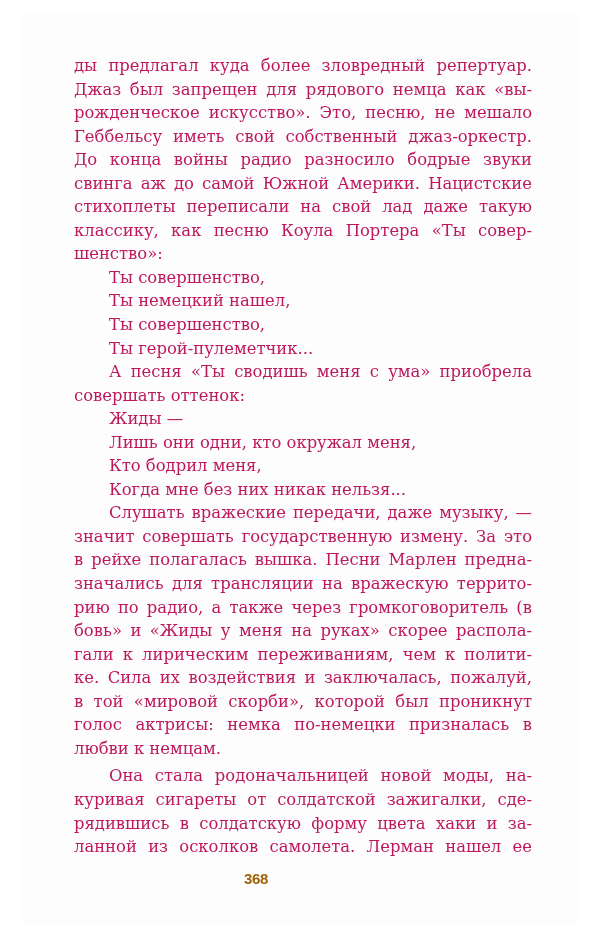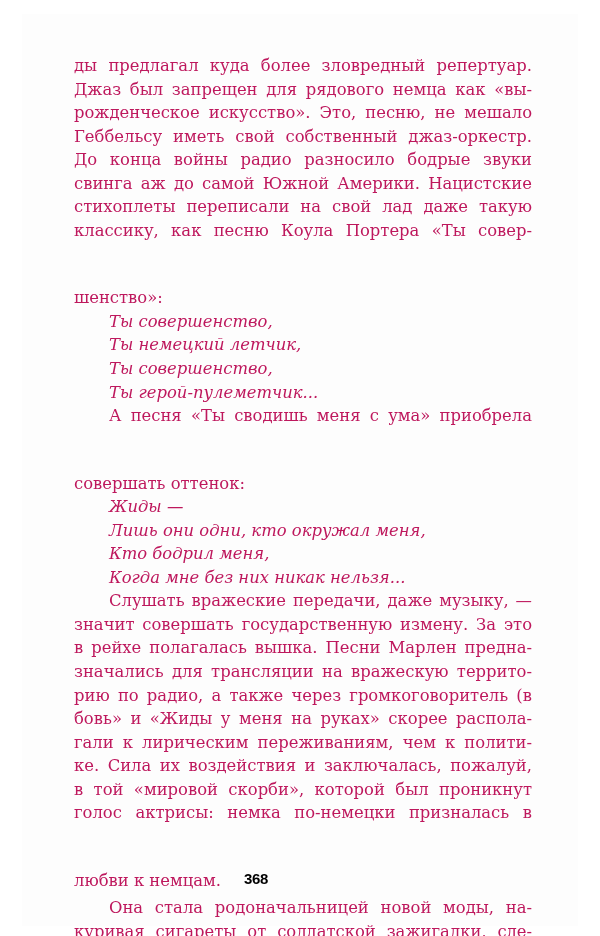--- a/index.html
+++ b/index.html
@@ -33,66 +33,64 @@
     }
     .line {
       display: block;
       white-space: nowrap;
       text-align: justify;
       text-align-last: justify;
       height: 23.55px;
     }
     .line.last {
       text-align-last: left;
-      margin-top: 44px;
     }
     .line.indent {
       padding-left: 35px;
     }
     .line.verse {
       padding-left: 35px;
-      font-style: italic;
       text-align: center;
       text-align-last: left;
     }
     .gap {
       display: block;
       height: 4px;
     }
     .page-number {
       position: absolute;
       left: 0;
       width: 512px;
       top: 870px;
       text-align: center;
       font-family: "Liberation Sans", sans-serif;
       font-weight: bold;
       font-size: 15px;
-      color: #000000;
+      color: #a16207;
       letter-spacing: -0.3px;
     }
   </style>
 </head>
 <body>
 
 <div class="page"></div>
 
 <div class="text-block">
   <span class="line">ды предлагал куда более зловредный репертуар.</span>
   <span class="line">Джаз был запрещен для рядового немца как «вы-</span>
   <span class="line">рожденческое искусство». Это, песню, не мешало</span>
   <span class="line">Геббельсу иметь свой собственный джаз-оркестр.</span>
   <span class="line">До конца войны радио разносило бодрые звуки</span>
   <span class="line">свинга аж до самой Южной Америки. Нацистские</span>
   <span class="line">стихоплеты переписали на свой лад даже такую</span>
   <span class="line">классику, как песню Коула Портера «Ты совер-</span>
   <span class="line last">шенство»:</span>
 
   <span class="line verse">Ты совершенство,</span>
-  <span class="line verse">Ты немецкий летчик,</span>
+  <span class="line verse">Ты немецкий нашел,</span>
   <span class="line verse">Ты совершенство,</span>
   <span class="line verse">Ты герой-пулеметчик...</span>
 
   <span class="line indent">А песня «Ты сводишь меня с ума» приобрела</span>
   <span class="line last">совершать оттенок:</span>
 
   <span class="line verse">Жиды —</span>
   <span class="line verse">Лишь они одни, кто окружал меня,</span>
   <span class="line verse">Кто бодрил меня,</span>
   <span class="line verse">Когда мне без них никак нельзя...</span>

